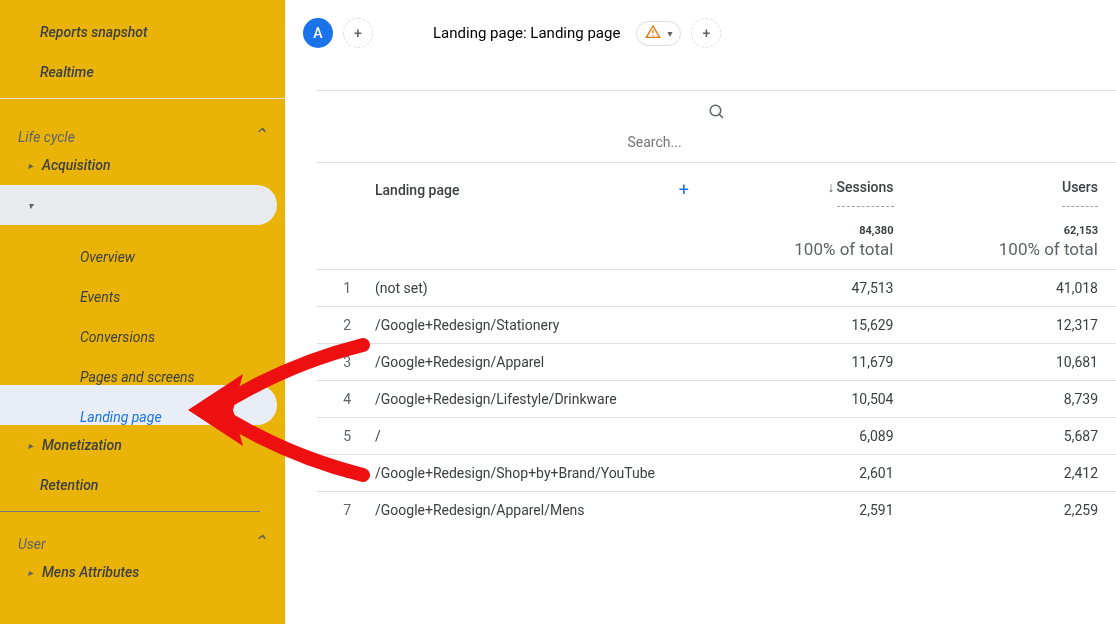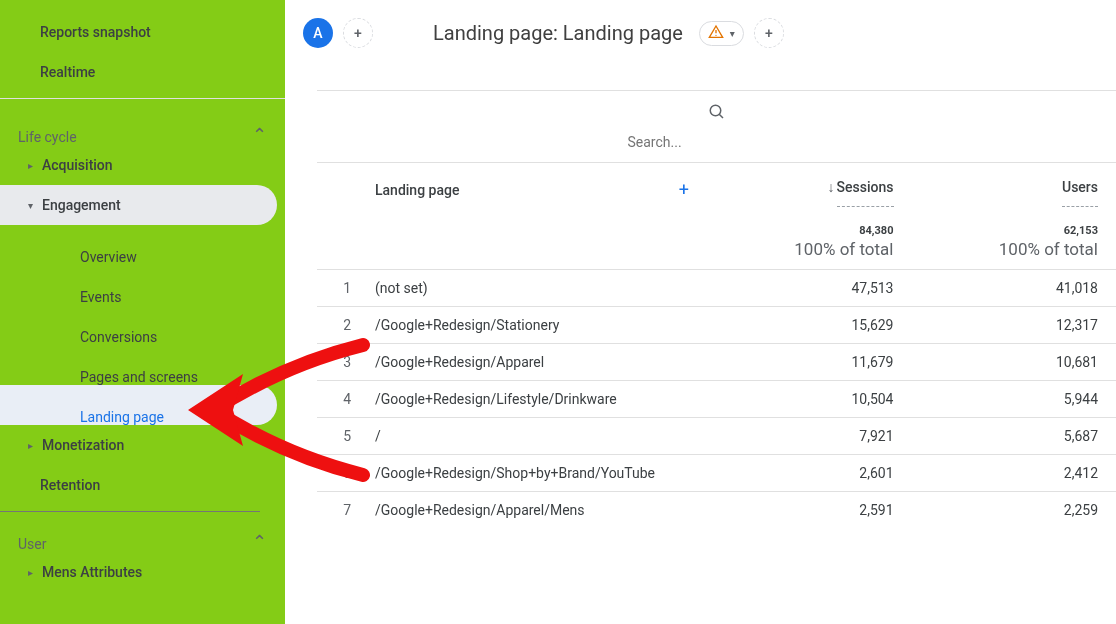--- a/index.html
+++ b/index.html
@@ -1,36 +1,36 @@
 <!DOCTYPE html>
 <html><head>
 <meta charset="utf-8">
 <style>
   * { box-sizing: border-box; margin: 0; padding: 0; }
   body { font-family: 'Google Sans', Roboto, Arial, sans-serif; font-size: 14px; color: #3c4043; background: #fff; width: 1116px; height: 624px; overflow: hidden; position: relative; }
   .layout { display: flex; height: 100%; }
-  .sidebar { width: 285px; background: #84cc16; padding-top: 12px; overflow-y: auto; }
+  .sidebar { width: 285px; background: #eab308; padding-top: 12px; overflow-y: auto; font-style: italic; }
   .sidebar-item { display: flex; align-items: center; height: 40px; padding: 0 12px 0 28px; cursor: pointer; border-radius: 0 20px 20px 0; margin-right: 8px; }
   .sidebar-item.active { background: #e9eef6; color: #1a73e8; }
   .sidebar-item.child { padding-left: 80px; font-weight: 400; align-items: flex-end; }
   .sidebar-item .tri { font-size: 10px; color: #5f6368; width: 14px; display: inline-block; }
   .sidebar-item .label { flex: 1; }
   .section-header { display: flex; align-items: flex-end; height: 40px; padding: 0 18px; color: #5f6368; cursor: pointer; }
   .section-header .label { flex: 1; font-weight: 400; }
   .section-header .chev { font-size: 18px; color: #5f6368; }
   .divider { border-top: 1px solid #e0e0e0; margin: 6px 0; }
   .divider-dark { border-top: 1px solid #757575; margin: 6px 0 0 0; width: 260px;}
   .engagement-active { background: #e8eaed; border-radius: 0 20px 20px 0; margin-right: 8px; font-weight: 500; }
   .main { flex: 1; display: flex; flex-direction: column; }
   .header-bar { display: flex; align-items: center; padding: 18px 0 18px 18px; gap: 10px; }
   .circle-badge { width: 30px; height: 30px; border-radius: 50%; display: flex; align-items: center; justify-content: center; font-weight: 500; }
   .circle-blue { background: #1a73e8; color: #fff; }
   .circle-outline { border: 1px solid #dadce0; background: #fff; color: #5f6368; cursor: pointer; position: relative; }
   .circle-outline.dashed { border-style: dashed; }
-  .page-title { font-size: 20px; color: #404040; font-weight: 400; margin-left: 50px; }
+  .page-title { font-size: 15px; color: #000000; font-weight: 400; margin-left: 50px; }
   .warn-pill { display: inline-flex; align-items: center; gap: 6px; border: 1px solid #dadce0; border-radius: 14px; padding: 2px 8px; margin-left: 6px; cursor: pointer; }
   .warn-tri { color: #e37400; font-weight: 700; }
   .content-panel { border-top: 1px solid #e0e0e0; margin-left: 32px; margin-top: 24px; }
   .search-row { display: flex; align-items: center; padding: 12px 18px; gap: 10px; color: #5f6368; flex-direction: column; }
   .search-row input { border: none; outline: none; font-size: 14px; color: #3c4043; flex: 1; font-family: inherit; }
   .table { width: 100%; border-collapse: collapse; table-layout: fixed; }
   .table th, .table td { border-top: 1px solid #e0e0e0; padding: 10px 18px; text-align: right; white-space: nowrap; }
   .table th:first-child, .table td:first-child { width: 40px; text-align: right; color: #5f6368; padding-right: 6px; }
   .table th:nth-child(2), .table td:nth-child(2) { text-align: left; width: 350px; overflow: hidden; text-overflow: ellipsis; }
   .table thead th { vertical-align: top; height: 48px; padding-top: 16px; }
@@ -60,21 +60,20 @@
     <div class="section-header">
       <span class="label">Life cycle</span>
       <span class="chev">⌃</span>
     </div>
     <div class="sidebar-item toplevel">
         <span class="tri">▸</span>
         <span class="label">Acquisition</span>
       </div>
     <div class="sidebar-item toplevel engagement-active">
         <span class="tri">▾</span>
-        <span class="label">Engagement</span>
       </div>
     <div class="sidebar-item child">
         <span class="label">Overview</span>
       </div>
     <div class="sidebar-item child">
         <span class="label">Events</span>
       </div>
     <div class="sidebar-item child">
         <span class="label">Conversions</span>
       </div>
@@ -181,26 +180,26 @@
             <tr>
               <td>3</td>
               <td>/Google+Redesign/Apparel</td>
               <td>11,679</td>
               <td>10,681</td>
             </tr>
             <tr>
               <td>4</td>
               <td>/Google+Redesign/Lifestyle/Drinkware</td>
               <td>10,504</td>
-              <td>5,944</td>
+              <td>8,739</td>
             </tr>
             <tr>
               <td>5</td>
               <td>/</td>
-              <td>7,921</td>
+              <td>6,089</td>
               <td>5,687</td>
             </tr>
             <tr>
               <td>6</td>
               <td>/Google+Redesign/Shop+by+Brand/YouTube</td>
               <td>2,601</td>
               <td>2,412</td>
             </tr>
             <tr>
               <td>7</td>

